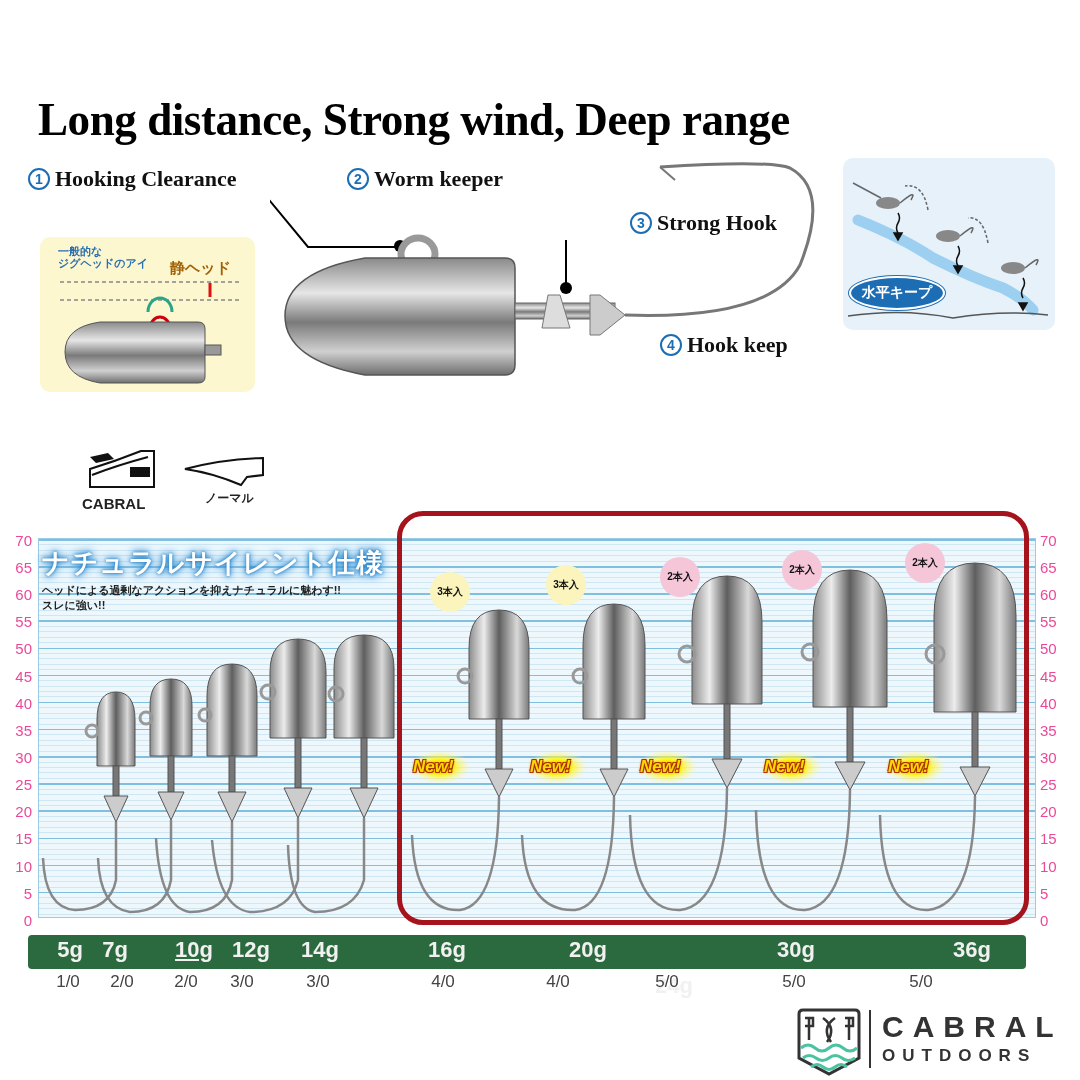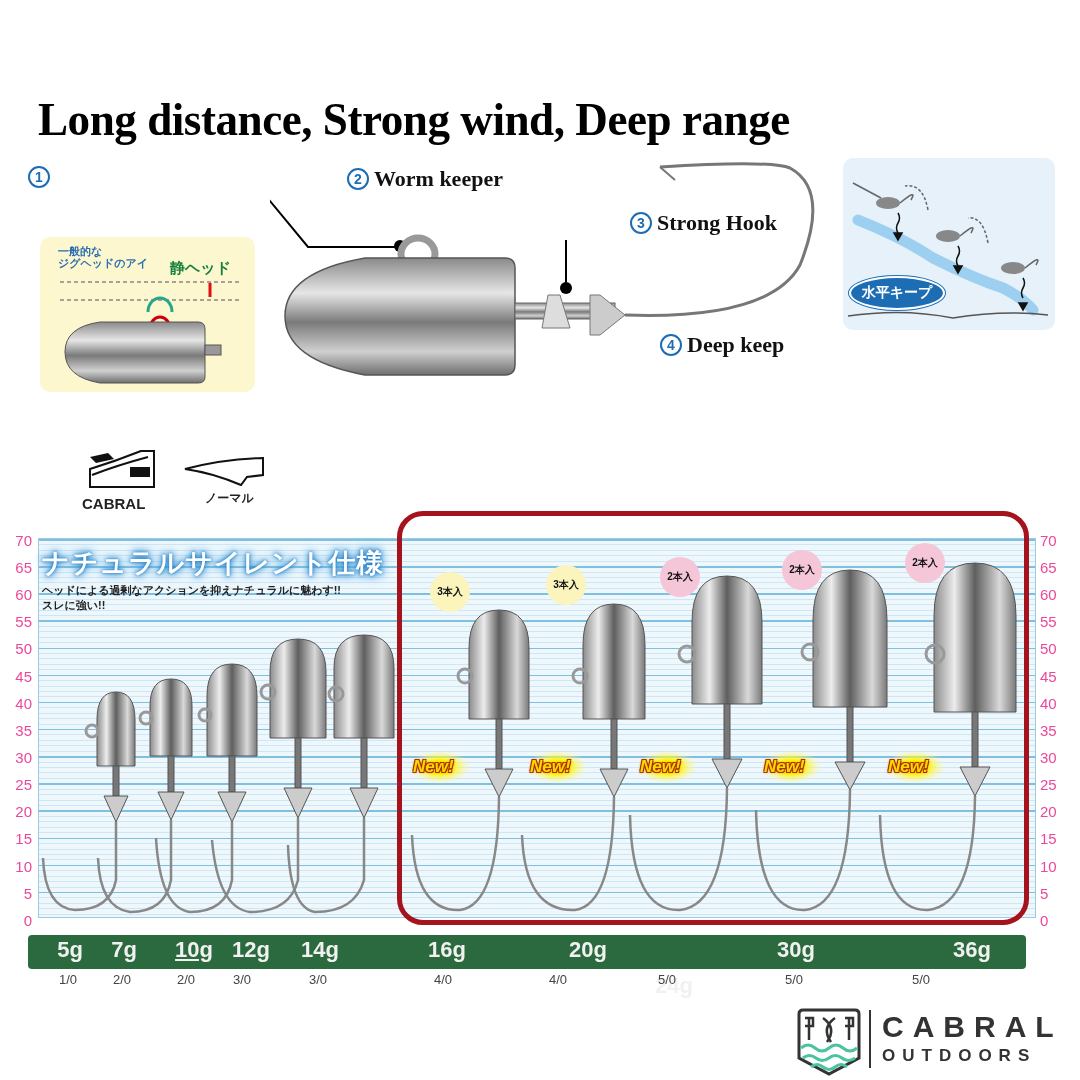--- a/index.html
+++ b/index.html
@@ -22,21 +22,21 @@
     display: flex; align-items: center; justify-content: center; background: #fff;
   }
 
   .inset-yellow {
     left: 40px; top: 237px; width: 215px; height: 155px; background: #fdf7cf; border-radius: 10px;
   }
   .inset-blue {
     left: 843px; top: 158px; width: 212px; height: 172px; background: #e6f1fa; border-radius: 10px;
   }
   .jp-small { font-size: 11px; font-weight: bold; color: #2a6fb0; line-height: 12px; font-family: Liberation Serif, serif; }
-  .jp-red { font-size: 15px; font-weight: bold; color: #15803d; }
+  .jp-red { font-size: 15px; font-weight: bold; color: #a16207; }
   .keep-pill {
     left: 849px; top: 276px; width: 96px; height: 34px; border-radius: 50%;
     background: #1d6db5; color: #fff; font-weight: bold; font-size: 14px;
     display: flex; align-items: center; justify-content: center; border: 2px solid #fff;
     box-shadow: 0 0 0 1px #1d6db5;
   }
 
   .legend-label { font-size: 15px; font-weight: bold; color: #222; }
 
   
@@ -76,45 +76,46 @@
   .new-badge { width: 62px; height: 34px; }
 
   .weight-bar {
     left: 28px; top: 935px; width: 998px; height: 34px; background: #2b6a3e; border-radius: 4px;
   }
   .weight {
     position: absolute; top: 937px; color: #f1f1f1; font-size: 22px; font-weight: bold;
     transform: translateX(-50%);
   }
   .hook-size {
-    position: absolute; top: 972px; font-size: 13px; color: #444; transform: translateX(-50%);
+    position: absolute; top: 972px; font-size: 17px; color: #444; transform: translateX(-50%);
   }
 
   .logo-text1 { left: 882px; top: 1010px; font-size: 30px; font-weight: bold; letter-spacing: 9px; color: #333; }
   .logo-text2 { left: 882px; top: 1046px; font-size: 17px; font-weight: bold; letter-spacing: 7px; color: #333; }
 </style>
 </head>
 <body>
 
 <div class="abs headline">Long distance, Strong wind, Deep range</div>
 
 <div class="abs feature-label" style="left:28px;top:166px;">
   <span class="num-badge">1</span>
+  <span>Hooking Clearance</span>
 </div>
 <div class="abs feature-label" style="left:347px;top:166px;">
   <span class="num-badge">2</span>
   <span>Worm keeper</span>
 </div>
 <div class="abs feature-label" style="left:630px;top:210px;">
   <span class="num-badge">3</span>
   <span>Strong Hook</span>
 </div>
 <div class="abs feature-label" style="left:660px;top:332px;">
   <span class="num-badge">4</span>
-  <span>Deep keep</span>
+  <span>Hook keep</span>
 </div>
 
 <svg class="abs" style="left:270px;top:150px;" width="580" height="240">
   <defs>
     <linearGradient id="metal" x1="0" y1="0" x2="0" y2="1">
       <stop offset="0" stop-color="#8a8a8a"></stop>
       <stop offset="0.3" stop-color="#e6e6e6"></stop>
       <stop offset="0.55" stop-color="#7a7a7a"></stop>
       <stop offset="0.8" stop-color="#d0d0d0"></stop>
       <stop offset="1" stop-color="#6e6e6e"></stop>
@@ -384,21 +385,21 @@
 </div>
 <div class="abs" style="left:884px;top:750px;">
   <svg class="new-badge" viewBox="0 0 62 34">
       <ellipse cx="31" cy="17" rx="31" ry="17" fill="url(#burst)"></ellipse>
     </svg>
   <div class="abs" style="left:4px;top:7px;font-size:17px;font-weight:bold;font-style:italic;color:#ffd800;text-shadow:-1px -1px 0 #a30,1px -1px 0 #a30,-1px 1px 0 #a30,1px 1px 0 #a30,0 0 3px #a30;">New!</div>
 </div>
 
 <div class="abs weight-bar"></div>
 <span class="weight" style="left:70px;">5g</span>
-<span class="weight" style="left:124px;">7g</span>
+<span class="weight" style="left:115px;">7g</span>
 <span class="weight" style="left:194px;text-decoration:underline;">10g</span>
 <span class="weight" style="left:251px;">12g</span>
 <span class="weight" style="left:320px;">14g</span>
 <span class="weight" style="left:447px;">16g</span>
 <span class="weight" style="left:588px;">20g</span>
 <span class="weight" style="left:674px;margin-top:36px;">24g</span>
 <span class="weight" style="left:796px;">30g</span>
 <span class="weight" style="left:972px;">36g</span>
 
 <span class="hook-size" style="left:68px;">1/0</span>

